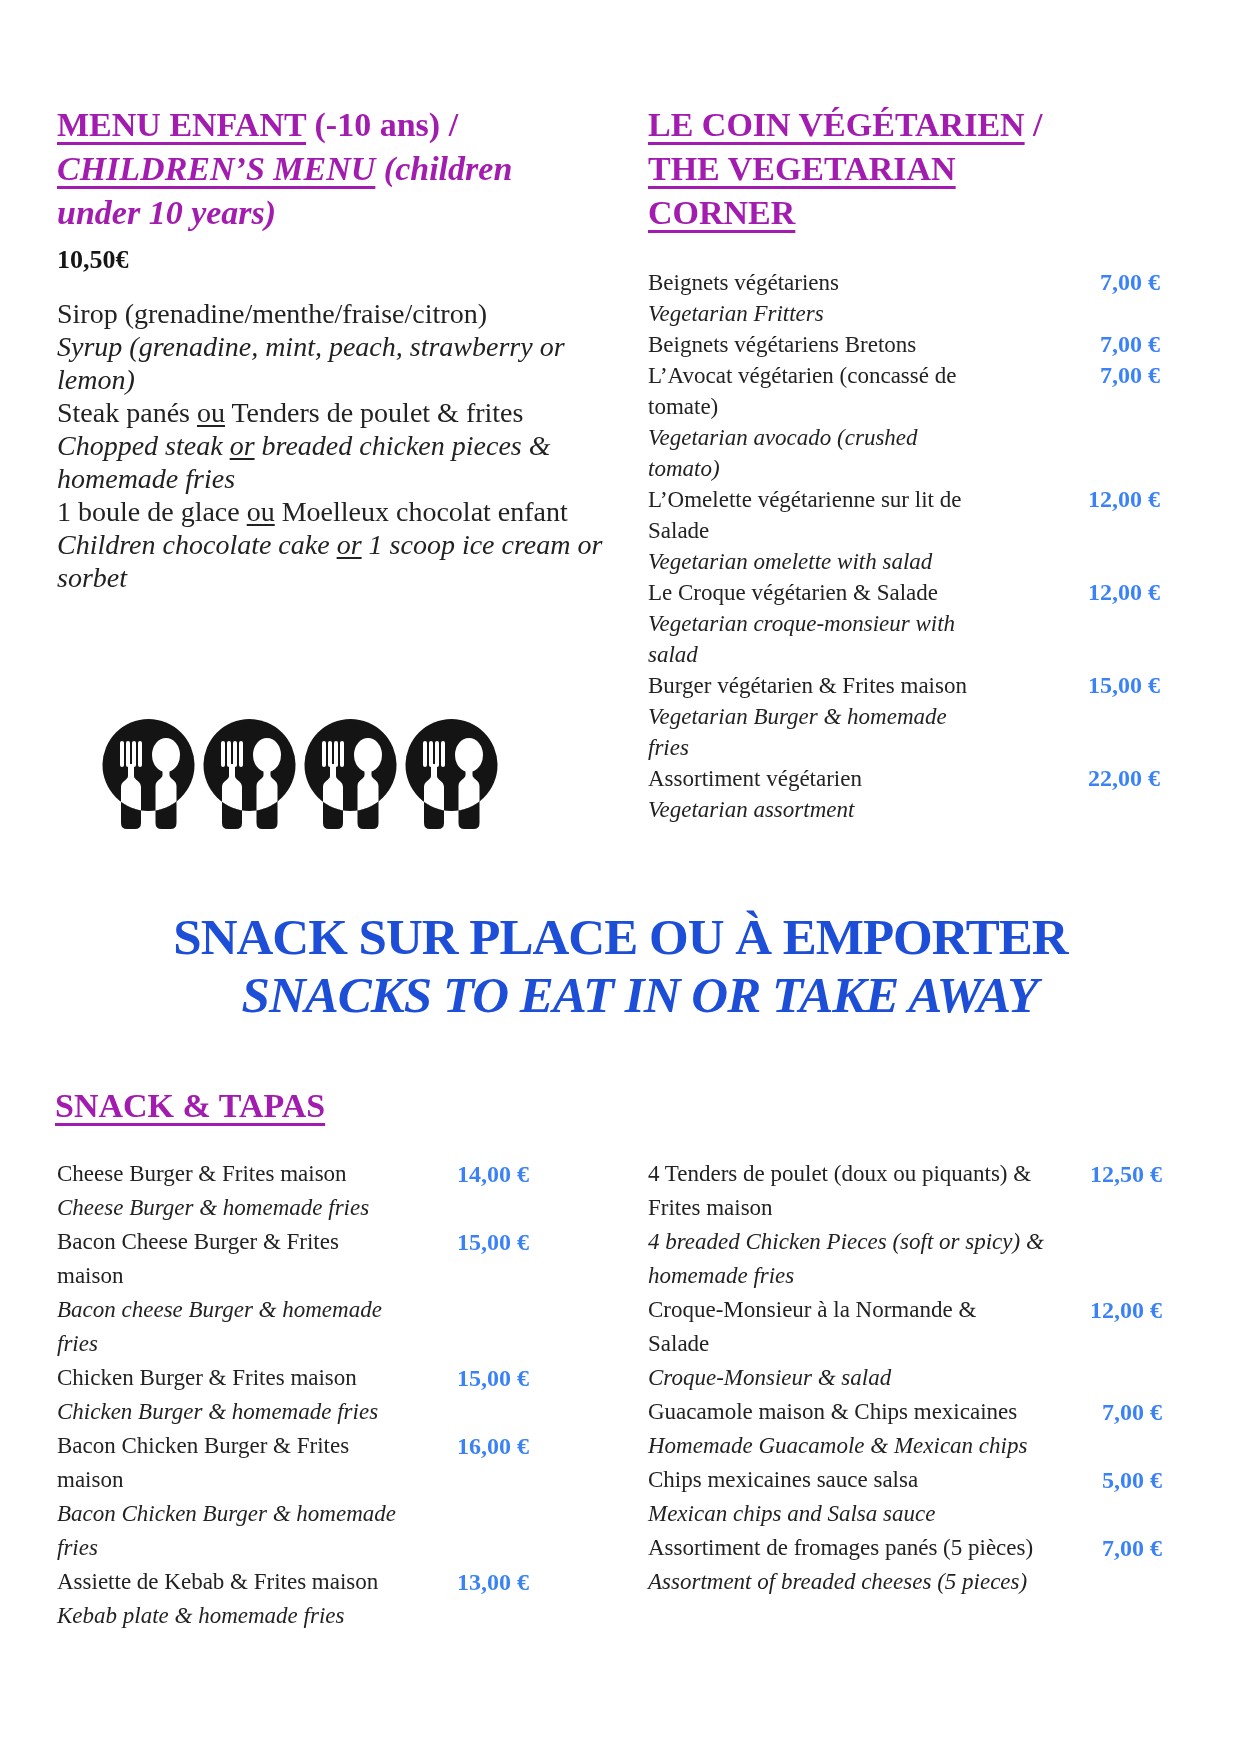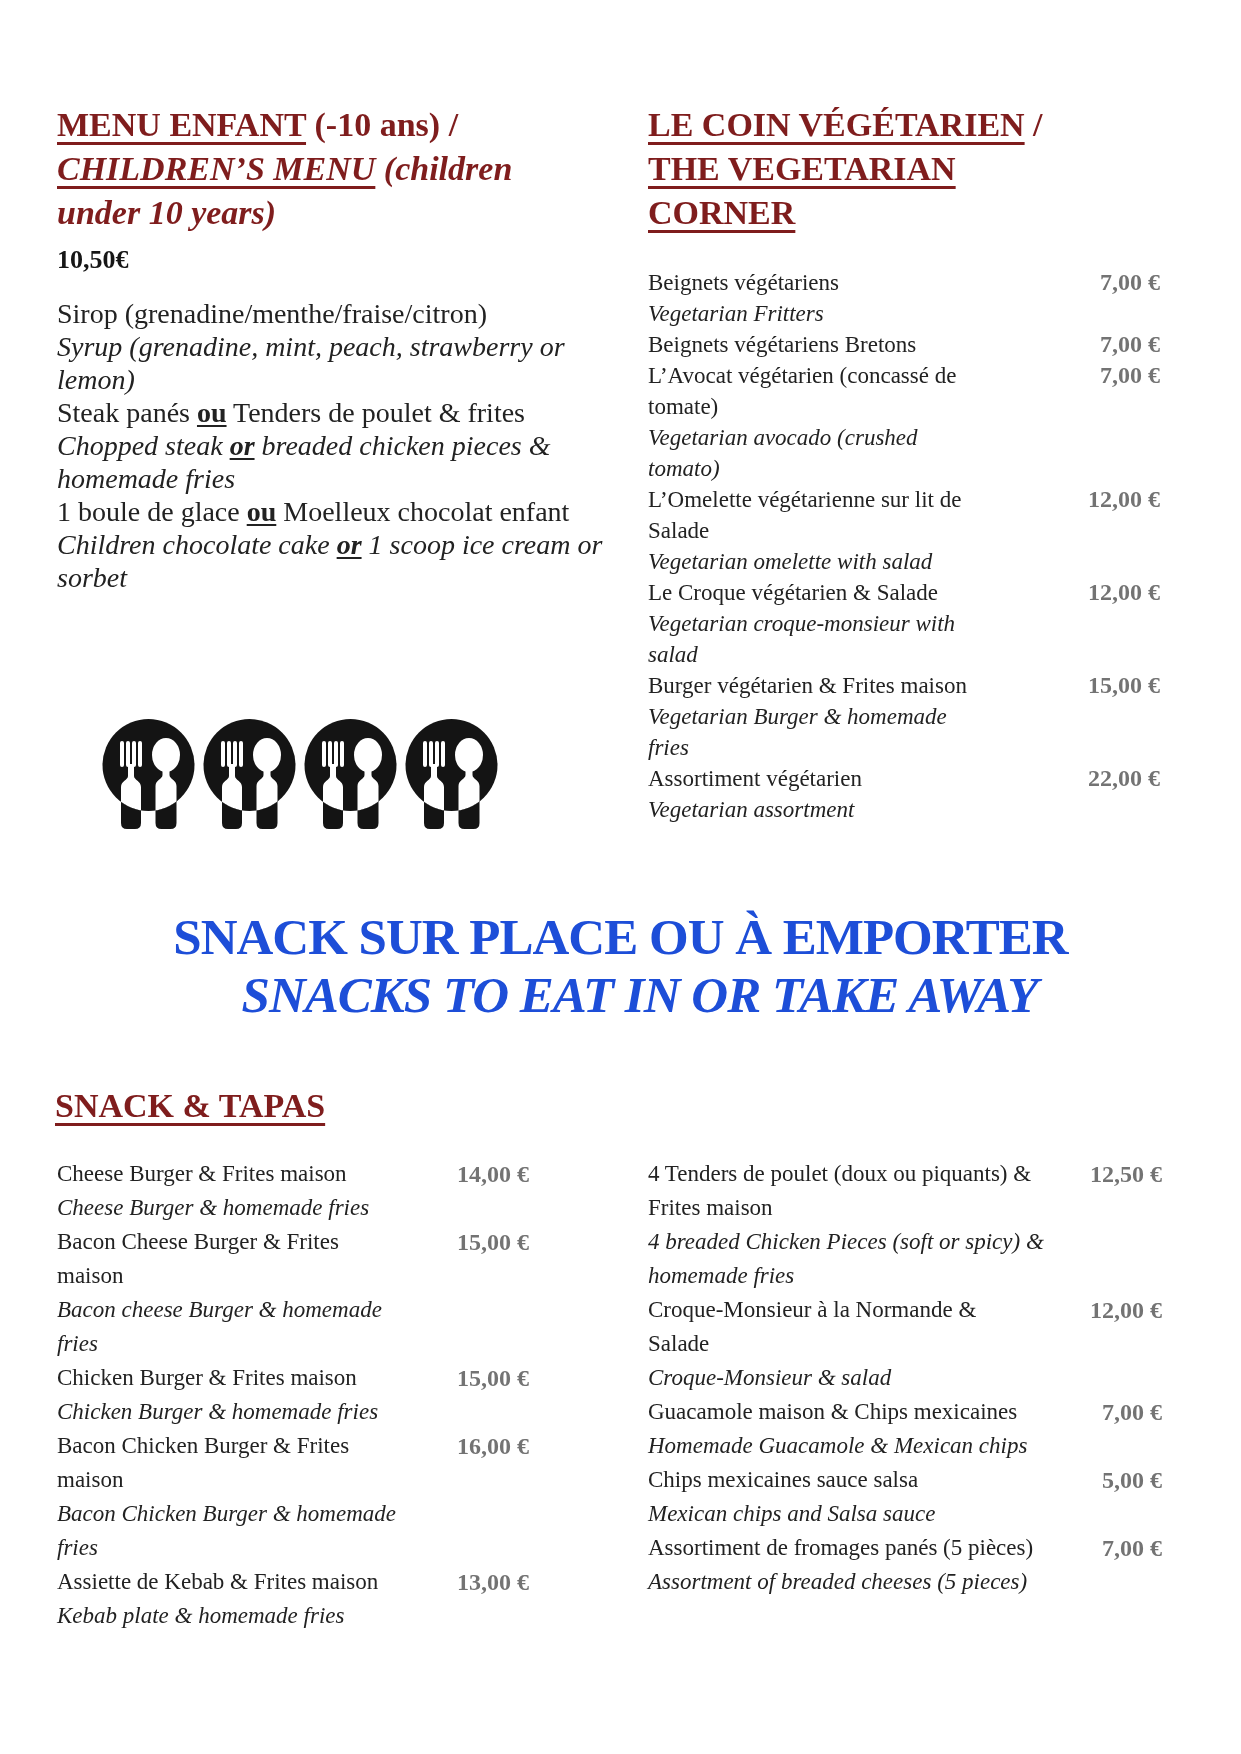--- a/index.html
+++ b/index.html
@@ -8,25 +8,25 @@
     width:1241px; height:1754px;
     margin:0 auto;
     background:#ffffff;
     font-family:"Liberation Serif", serif;
     color:#222222;
     overflow:hidden;
   }
   
   .h1 {
     font-size:34px; line-height:44px; font-weight:bold;
-    color:#7f1d1d; white-space:pre-wrap; margin:0;
+    color:#a21caf; white-space:pre-wrap; margin:0;
   }
   .u  { text-decoration:underline; text-decoration-thickness:3px; text-underline-offset:6px; }
   .i  { font-style:italic; }
-  .uw { text-decoration:underline; text-decoration-thickness:2px; text-underline-offset:3px;font-weight:bold; }
+  .uw { text-decoration:underline; text-decoration-thickness:2px; text-underline-offset:3px; }
 
   
   .kids-block { position:absolute; left:57px; top:103px; width:548px; }
   .kids-price { font-size:26px; font-weight:bold; color:#161616; margin-top:10px; }
   .kids-lines { margin-top:22px; }
   .kids-lines .fr, .kids-lines .en { font-size:28px; line-height:33px; white-space:pre-wrap; }
   .kids-lines .en { font-style:italic; }
 
   
   .veg-block { position:absolute; left:648px; top:103px; width:512px; }
@@ -35,21 +35,21 @@
   .veg-items .fr, .veg-items .en { font-size:23px; line-height:31px; white-space:pre-wrap; }
   .veg-items .en { font-style:italic; }
   .veg-items .names { width:370px; }
   .veg-items .price { line-height:31px; }
 
   
   .mitem { display:flex; align-items:flex-start; }
   .names { flex:0 0 auto; }
   .price {
     margin-left:auto; white-space:nowrap; text-align:left;
-    font-weight:bold; font-size:24px; color:#737373;
+    font-weight:bold; font-size:24px; color:#3b82f6;
   }
 
   
   .logo { position:absolute; left:100px; top:719px; }
 
   
   .banner { position:absolute; left:0; top:908px; width:100%; text-align:center; color:#1d4ed8; }
   .banner-fr, .banner-en {
     font-size:51px; line-height:58px; font-weight:bold; letter-spacing:-1px;
   }

